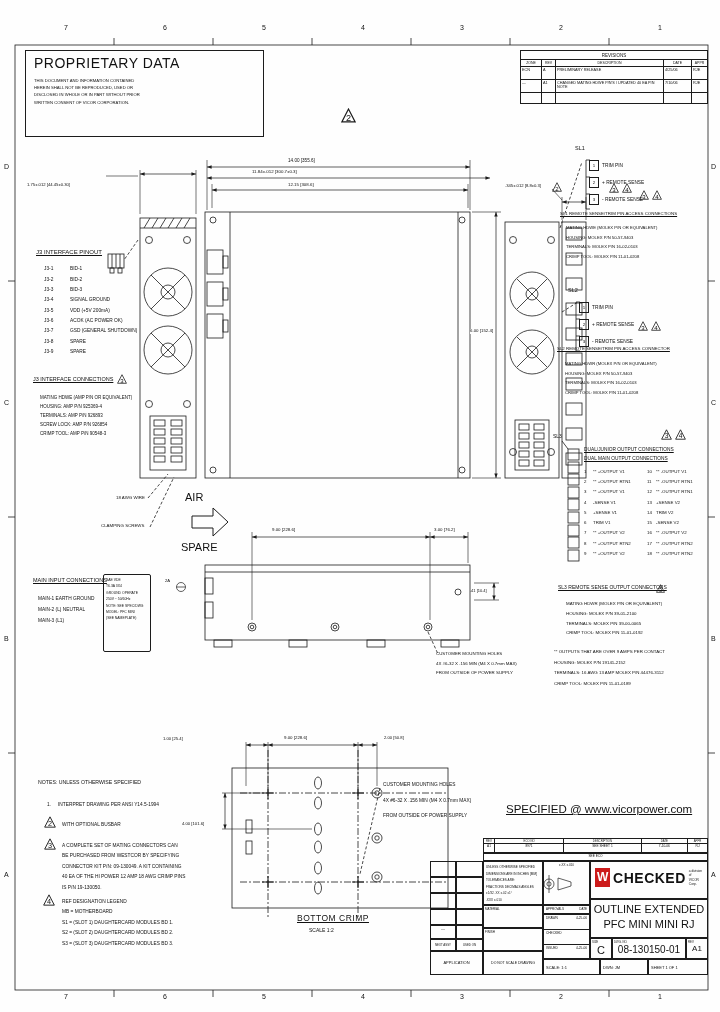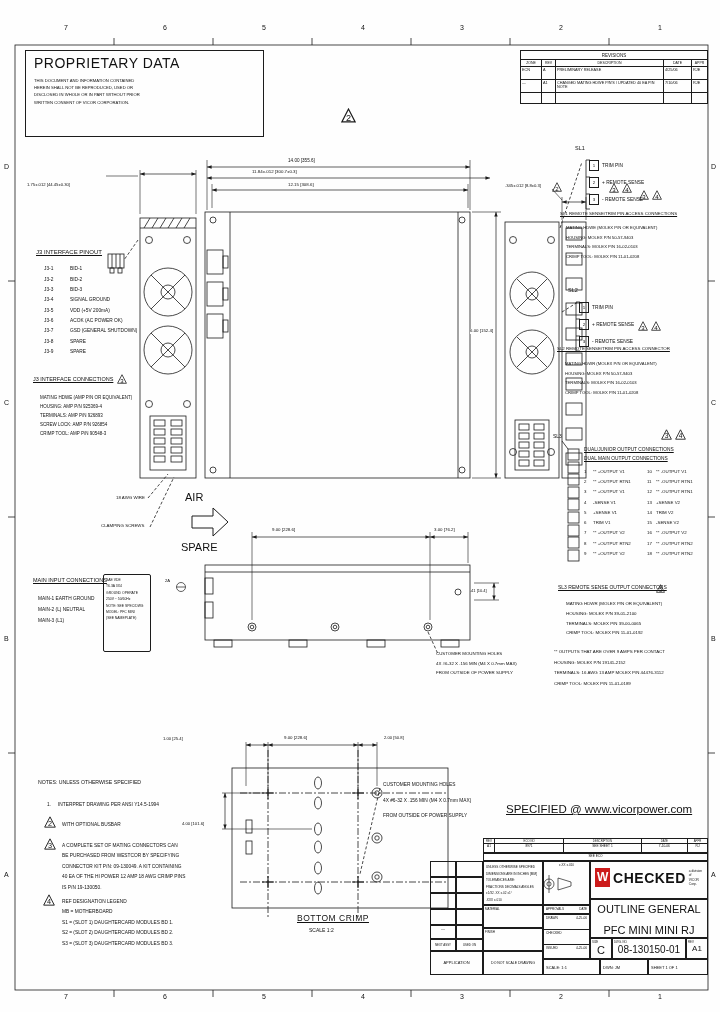--- a/index.html
+++ b/index.html
@@ -628,22 +628,22 @@
     <div style="display:flex;align-items:center;gap:3px;padding:6px 4px">
       <div style="width:20px;height:19px;background:#cc1b1b;color:#fff;font-weight:bold;font-size:12px;text-align:center;line-height:19px">W</div>
       <div style="font-size:14px;font-weight:bold;letter-spacing:.5px">CHECKED</div>
       <div style="font-size:3.2px;line-height:1.4">
         <div>a division of</div>
         <div>VICOR Corp.</div>
       </div>
     </div>
   </div>
   <div class="cell ctr" style="left:160px;top:64px;width:118px;height:39px;padding-top:3px">
-    <div style="font-size:11px">OUTLINE GENERAL</div>
-    <div style="font-size:11px;margin-top:9px">PFC MINI MINI RJ</div>
+    <div style="font-size:11px">OUTLINE EXTENDED</div>
+    <div style="font-size:11px;margin-top:3px">PFC MINI MINI RJ</div>
   </div>
   <div class="cell" style="left:160px;top:103px;width:22px;height:21px">
     <div class="cl-lab">SIZE</div>
     <div class="ctr" style="font-size:11px">C</div>
   </div>
   <div class="cell" style="left:182px;top:103px;width:74px;height:21px">
     <div class="cl-lab">DWG. NO.</div>
     <div class="ctr" style="font-size:10px">08-130150-01</div>
   </div>
   <div class="cell" style="left:256px;top:103px;width:22px;height:21px">

